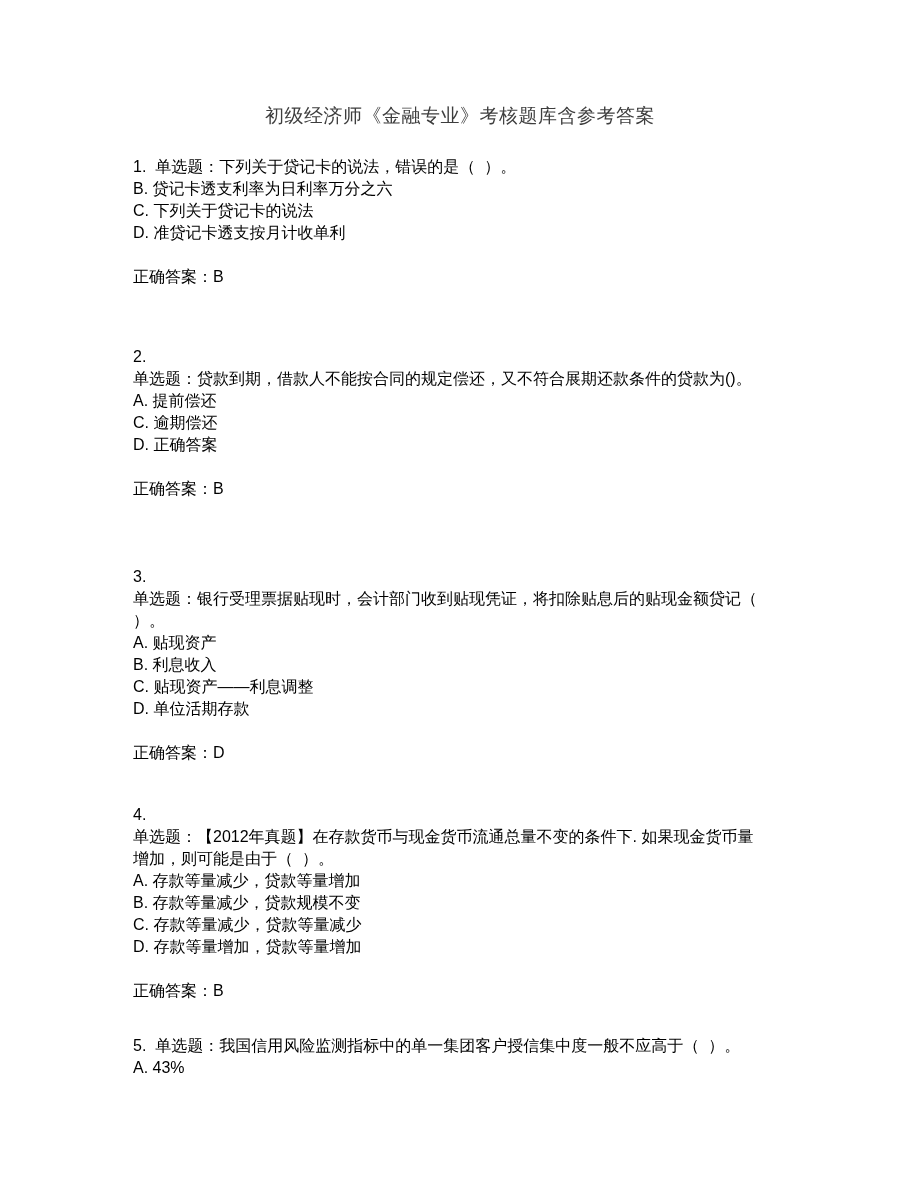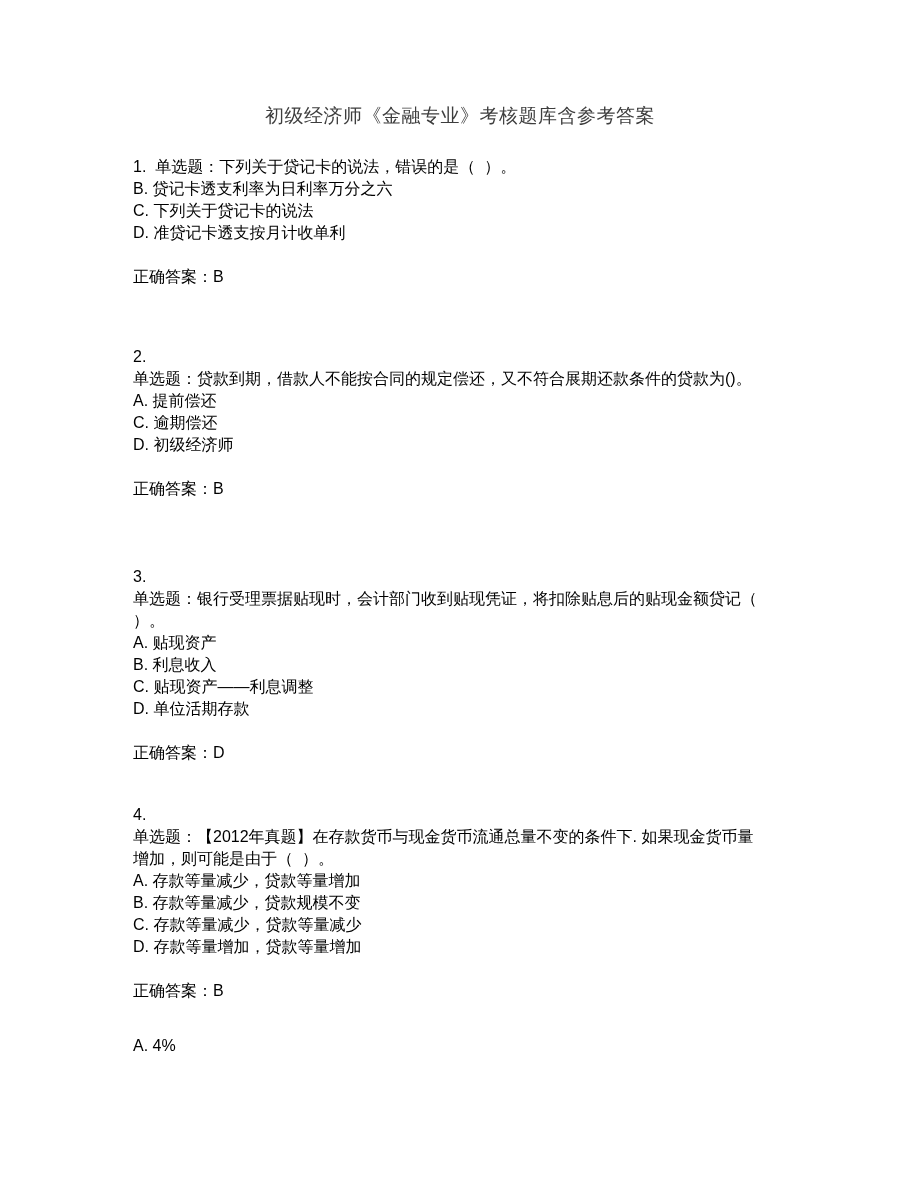--- a/index.html
+++ b/index.html
@@ -53,18 +53,18 @@
     margin-top: 22px;
   }
 </style>
 </head>
 <body>
 
 <div class="page">
   <h1 class="doc-title">初级经济师《金融专业》考核题库含参考答案</h1>
   <div id="questions">
       <div class="question" style="top: 156px;"><div class="line stem">1.  单选题：下列关于贷记卡的说法，错误的是（  ）。</div><div class="line option">B. 贷记卡透支利率为日利率万分之六</div><div class="line option">C. 下列关于贷记卡的说法</div><div class="line option">D. 准贷记卡透支按月计收单利</div><div class="line answer"><span>正确答案：</span><span>B</span></div></div>
-      <div class="question" style="top: 346px;"><div class="line stem">2.</div><div class="line stem">单选题：贷款到期，借款人不能按合同的规定偿还，又不符合展期还款条件的贷款为()。</div><div class="line option">A. 提前偿还</div><div class="line option">C. 逾期偿还</div><div class="line option">D. 初级经济师</div><div class="line answer"><span>正确答案：</span><span>B</span></div></div>
+      <div class="question" style="top: 346px;"><div class="line stem">2.</div><div class="line stem">单选题：贷款到期，借款人不能按合同的规定偿还，又不符合展期还款条件的贷款为()。</div><div class="line option">A. 提前偿还</div><div class="line option">C. 逾期偿还</div><div class="line option">D. 正确答案</div><div class="line answer"><span>正确答案：</span><span>B</span></div></div>
       <div class="question" style="top: 566px;"><div class="line stem">3.</div><div class="line stem">单选题：银行受理票据贴现时，会计部门收到贴现凭证，将扣除贴息后的贴现金额贷记（</div><div class="line stem">）。</div><div class="line option">A. 贴现资产</div><div class="line option">B. 利息收入</div><div class="line option">C. 贴现资产——利息调整</div><div class="line option">D. 单位活期存款</div><div class="line answer"><span>正确答案：</span><span>D</span></div></div>
       <div class="question" style="top: 804px;"><div class="line stem">4.</div><div class="line stem">单选题：【2012年真题】在存款货币与现金货币流通总量不变的条件下. 如果现金货币量</div><div class="line stem">增加，则可能是由于（  ）。</div><div class="line option">A. 存款等量减少，贷款等量增加</div><div class="line option">B. 存款等量减少，贷款规模不变</div><div class="line option">C. 存款等量减少，贷款等量减少</div><div class="line option">D. 存款等量增加，贷款等量增加</div><div class="line answer"><span>正确答案：</span><span>B</span></div></div>
-      <div class="question" style="top: 1035px;"><div class="line option">A. 4%</div></div>
+      <div class="question" style="top: 1035px;"><div class="line stem">5.  单选题：我国信用风险监测指标中的单一集团客户授信集中度一般不应高于（  ）。</div><div class="line option">A. 43%</div></div>
     </div>
 </div>
 
 </body></html>

